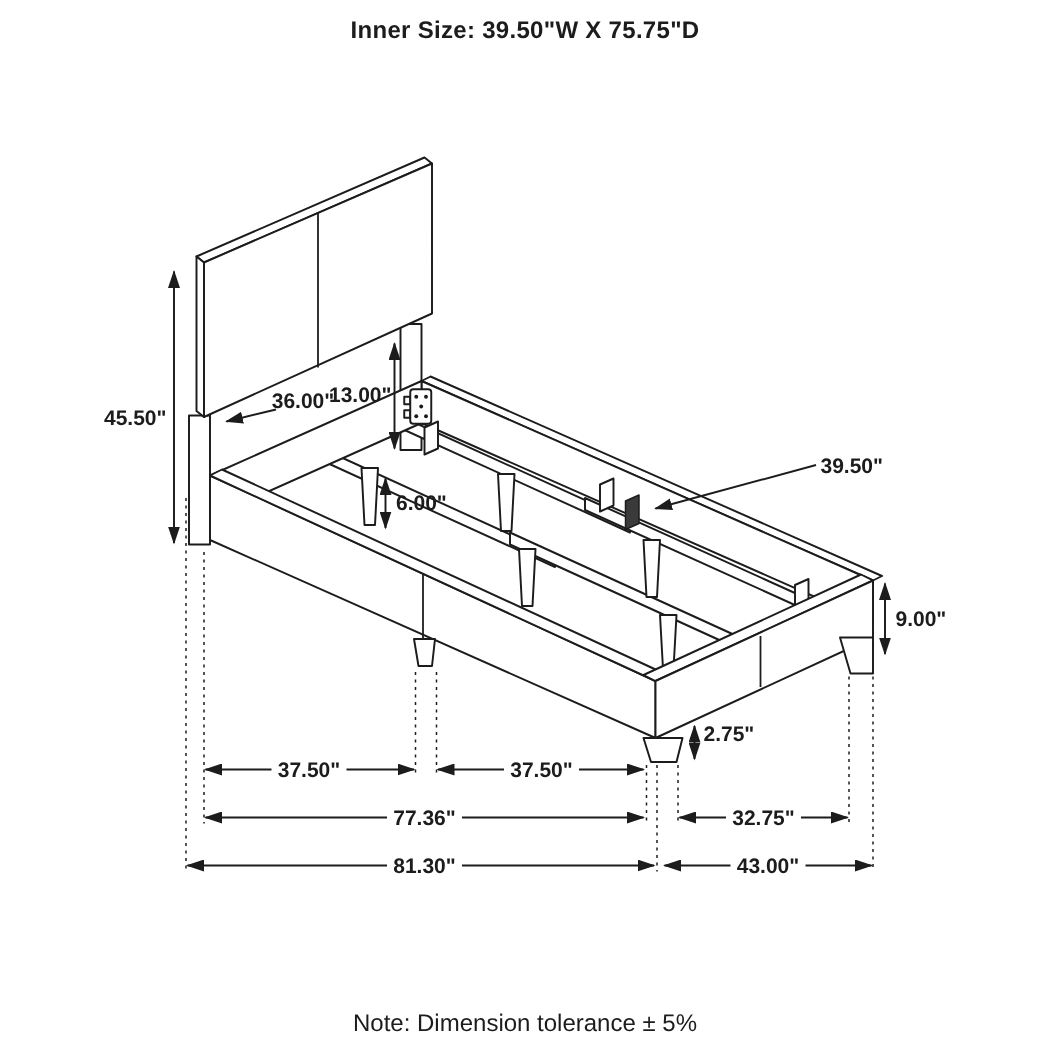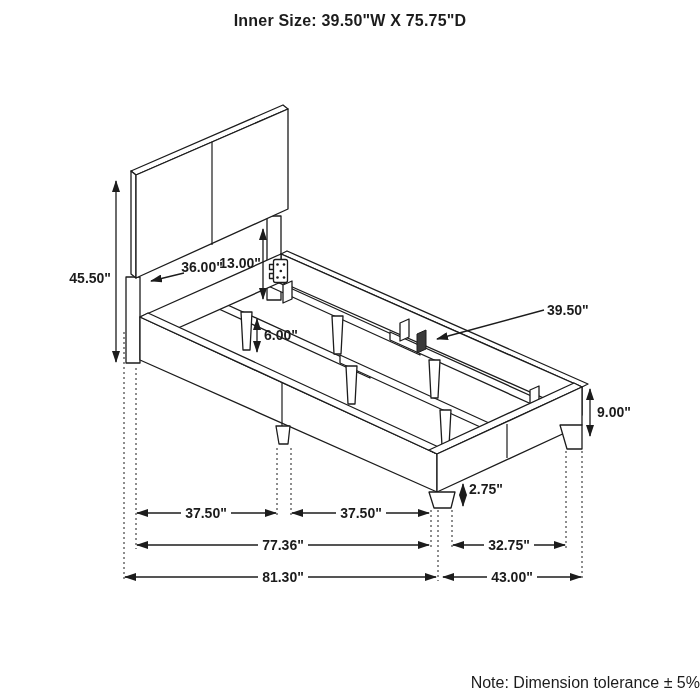--- a/index.html
+++ b/index.html
@@ -1,20 +1,20 @@
 <!DOCTYPE html>
 <html><head>
 <meta charset="utf-8">
 <style>
   html,body{margin:0;padding:0;background:#ffffff;}
   .stage{position:relative;width:700px;height:700px;background:#ffffff;overflow:hidden;
          font-family:"Liberation Sans", sans-serif;color:#1c1c1c;}
   .title-line{position:absolute;left:0;top:12px;width:700px;text-align:center;
               font-size:16px;font-weight:bold;letter-spacing:.2px;}
-  .note-line{position:absolute;left:0;top:674px;width:700px;text-align:right;
+  .note-line{position:absolute;left:0;top:674px;width:700px;text-align:center;
              font-size:16px;font-weight:normal;}
   svg{position:absolute;left:0;top:0;}
   .st{fill:#ffffff;stroke:#1c1c1c;stroke-width:1.3;stroke-linejoin:round;}
   .st-dark{fill:#3a3a3a;stroke:#1c1c1c;stroke-width:1;stroke-linejoin:round;}
   .ln{stroke:#1c1c1c;stroke-width:1.2;fill:none;}
   .dim{stroke:#1c1c1c;stroke-width:1.3;fill:none;}
   .ext{stroke:#1c1c1c;stroke-width:1;fill:none;stroke-dasharray:2 3;}
   .lbl{font-family:"Liberation Sans", sans-serif;font-size:14px;font-weight:bold;fill:#1c1c1c;}
   .bg{fill:#ffffff;}
   .dot{fill:#1c1c1c;}

